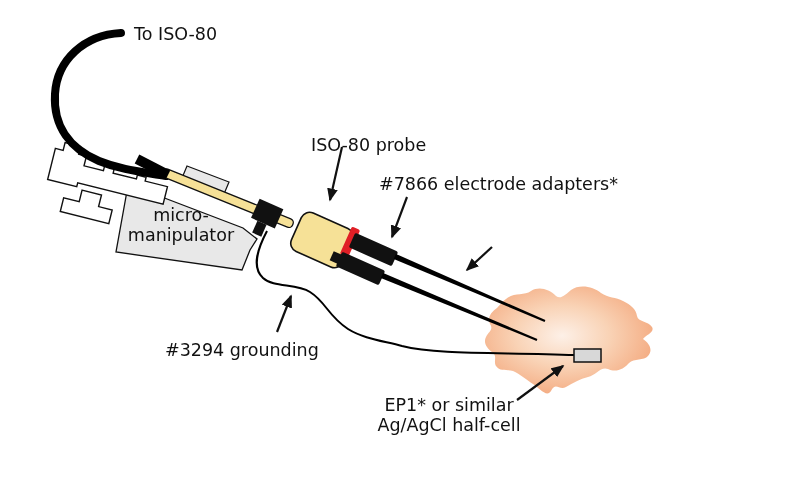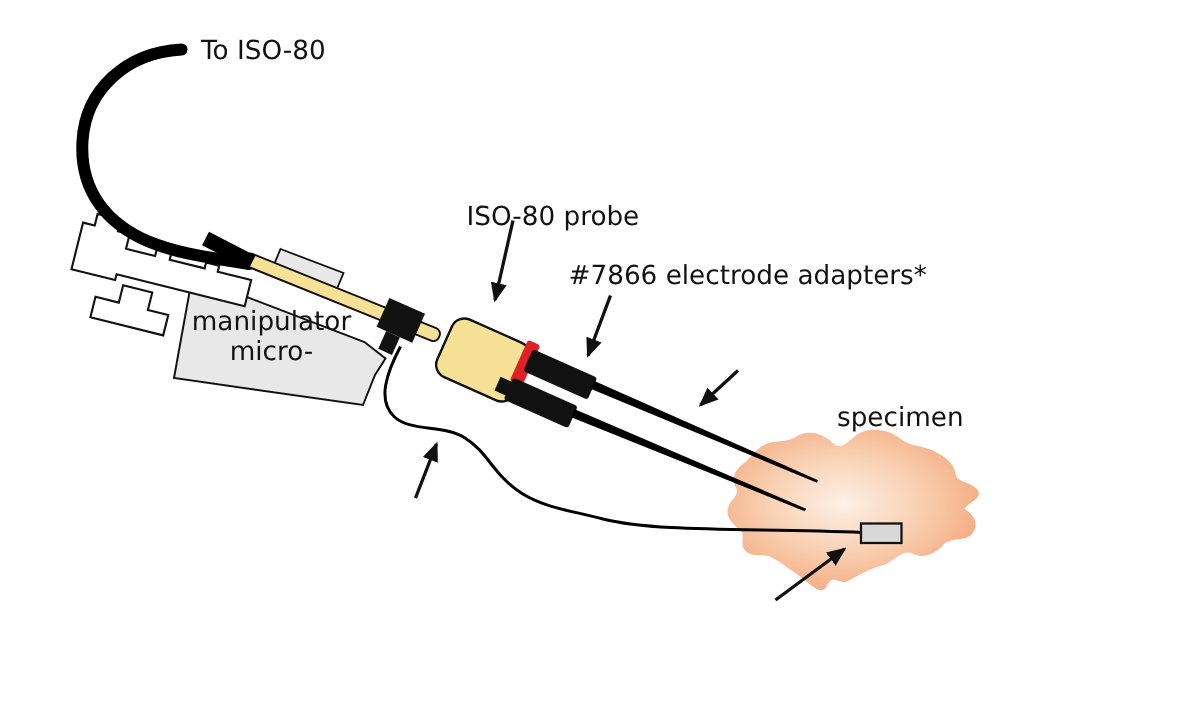--- a/index.html
+++ b/index.html
@@ -118,26 +118,28 @@
     </g>
   </svg>
 
   <div class="lbl" style="left:134px;top:24px;">To ISO-80</div>
 
   <div class="lbl" style="left:311px;top:119px;margin-top:16px;">ISO-80 probe</div>
 
   <div class="lbl" style="left:379px;top:174px;">#7866 electrode adapters*</div>
 
 
-  <div class="lbl" style="left:558px;top:269px;">specimen</div>
 
   <div class="lbl center" style="left:123px;top:205px;width:116px;">
+    <div>micro-</div>
     <div>manipulator</div>
-    <div>micro-</div>
   </div>
 
   <div class="lbl" style="left:165px;top:340px;">
+    <div>#3294 grounding</div>
   </div>
 
   <div class="lbl center" style="left:374px;top:395px;width:150px;">
+    <div>EP1* or similar</div>
+    <div>Ag/AgCl half-cell</div>
   </div>
 
 </div>
 
 </body></html>

